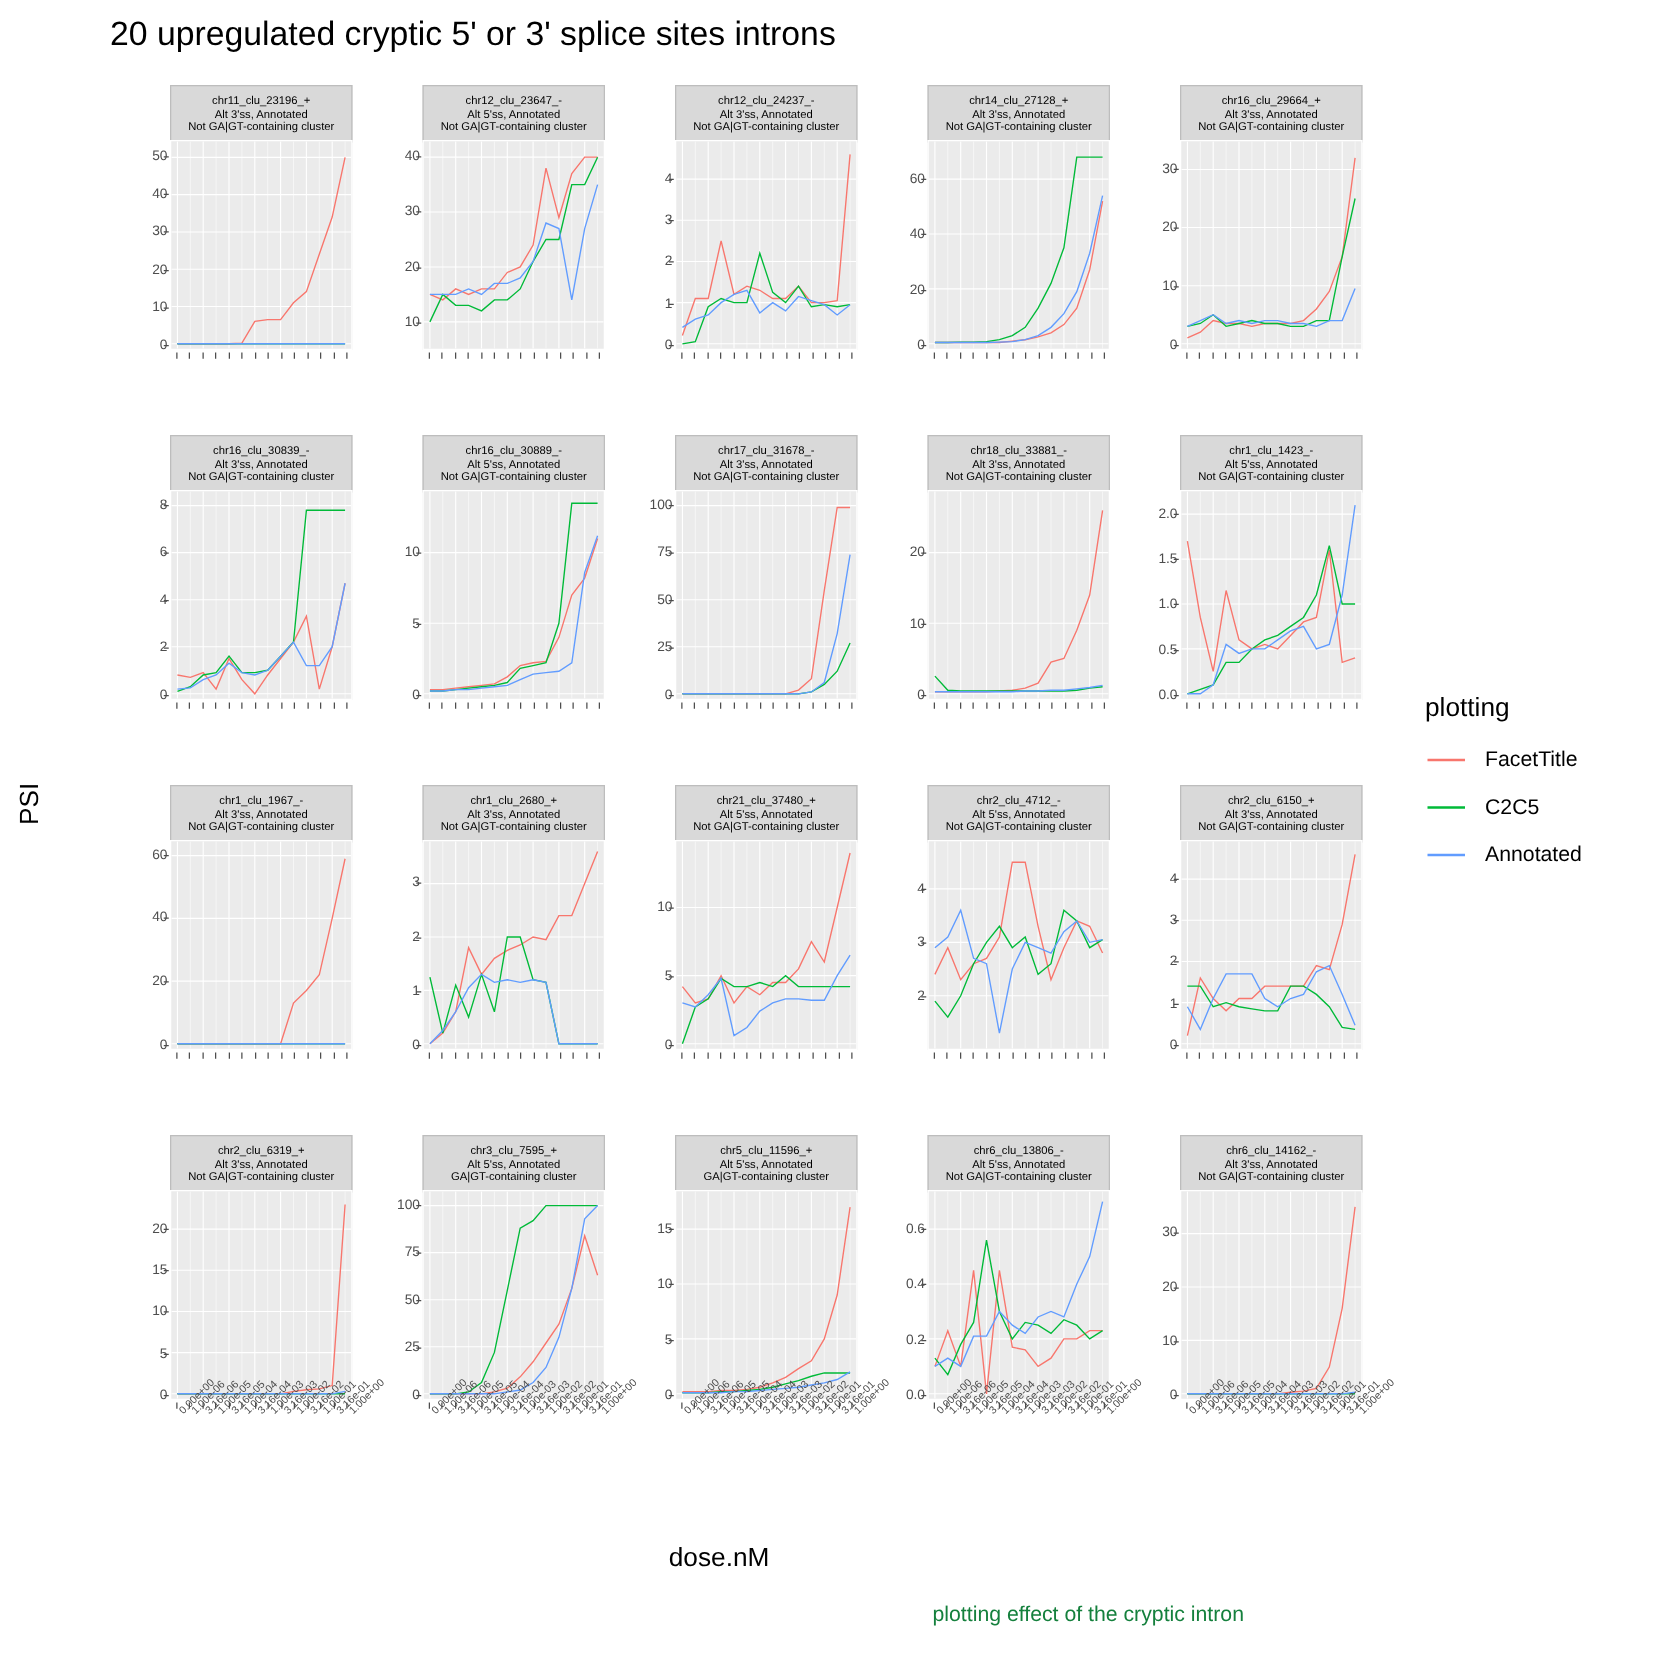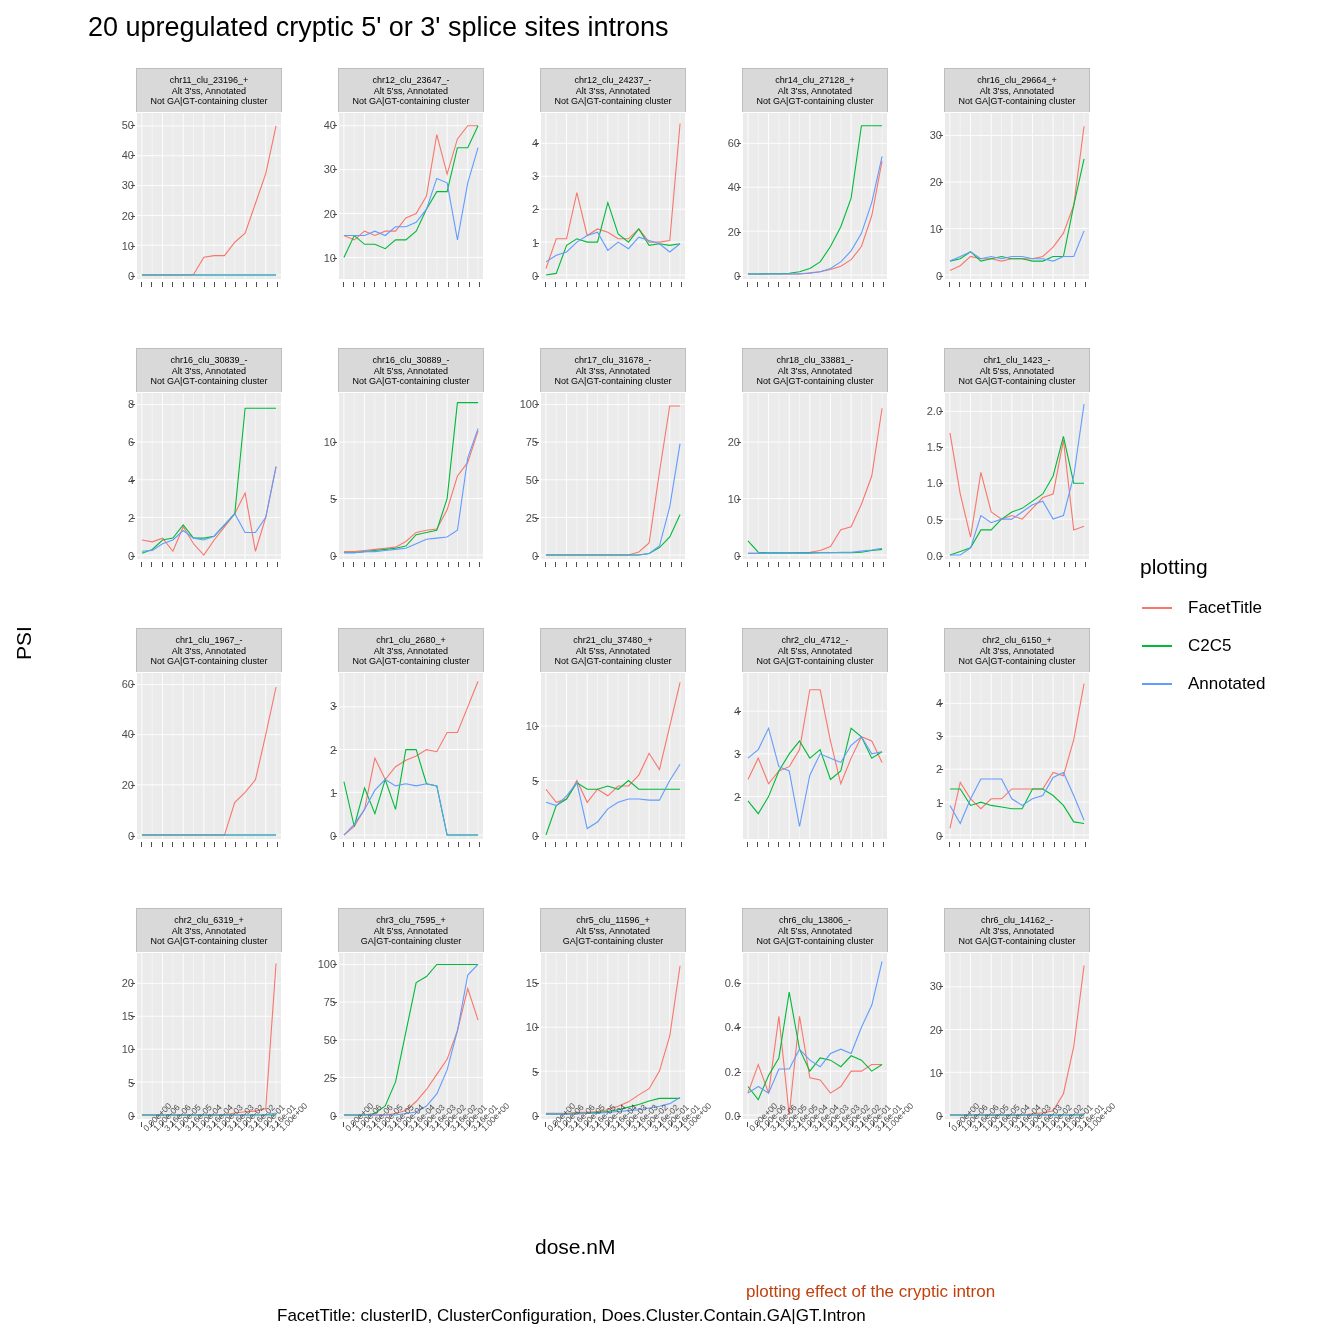--- a/index.html
+++ b/index.html
@@ -74,21 +74,21 @@
   .legend{position:absolute;left:1140px;top:555px;width:200px;}
   .legend-title{font-size:21px;color:#000;margin-bottom:18px;}
   .legend-row{display:flex;align-items:center;margin-bottom:16px;}
   .legend-key{width:34px;height:22px;background:#ffffff;display:inline-block;position:relative;margin-right:14px;}
   .legend-key::after{
     content:"";position:absolute;left:2px;right:2px;top:10px;height:2px;background:currentColor;
   }
   .legend-label{font-size:17px;color:#000;}
 
   .caption-1{
-    position:absolute;left:746px;top:1282px;font-size:17px;color:#c2410c;
+    position:absolute;left:746px;top:1282px;font-size:17px;color:#15803d;
   }
   .caption-2{
     position:absolute;left:277px;top:1306px;font-size:17px;color:#000;
   }
 </style>
 </head>
 <body>
 
 <div id="root">
   <div class="main-title">20 upregulated cryptic 5' or 3' splice sites introns</div>
@@ -1326,14 +1326,13 @@
           <span class="legend-label">C2C5</span>
         </div>
         <div class="legend-row">
           <span class="legend-key" style="color: rgb(97, 156, 255);"></span>
           <span class="legend-label">Annotated</span>
         </div>
       </div>
   </div>
 
   <div class="caption-1">plotting effect of the cryptic intron</div>
-  <div class="caption-2">FacetTitle: clusterID, ClusterConfiguration, Does.Cluster.Contain.GA|GT.Intron</div>
 </div>
 
 </body></html>

